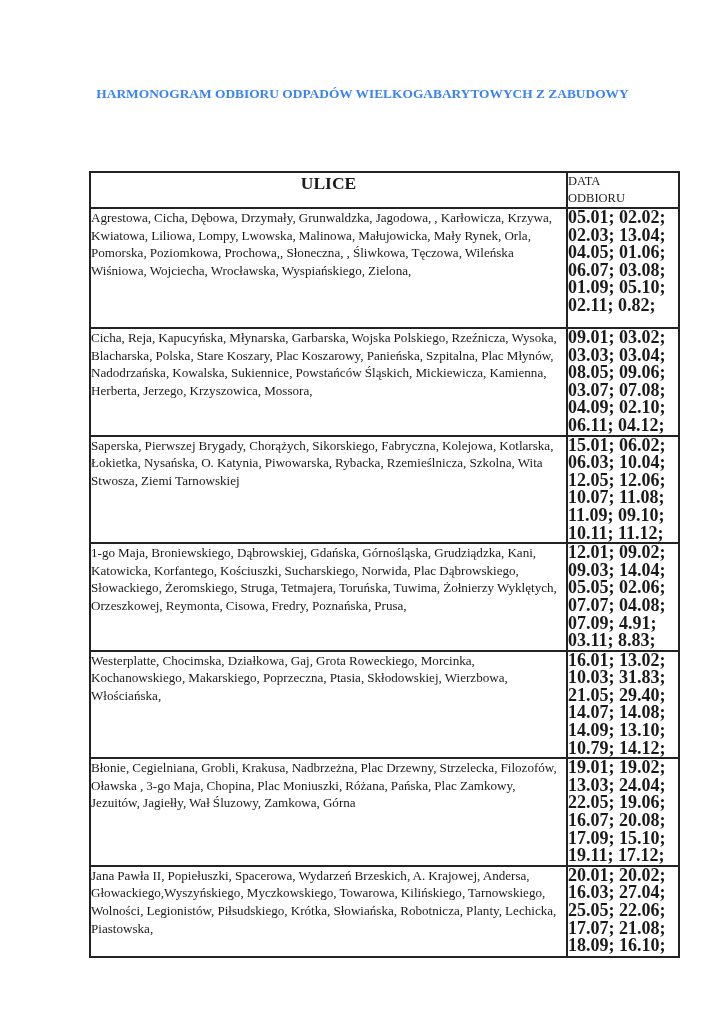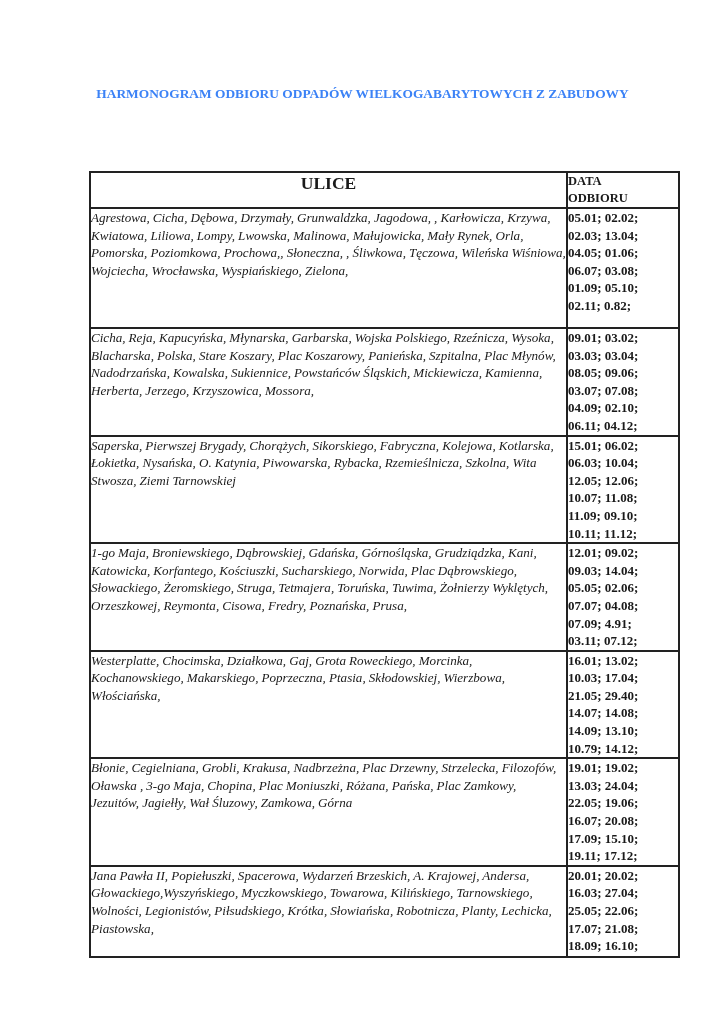--- a/index.html
+++ b/index.html
@@ -8,25 +8,25 @@
   .title { position: absolute; top: 86px; left: 0; width: 725px; text-align: center;
            font-weight: bold; font-size: 13.4px; line-height: 16px; color: #3b82f6; }
   .title div { white-space: nowrap; }
   table.sched { position: absolute; left: 56px; top: 171px; width: 589px;
                 border-collapse: collapse; table-layout: fixed; margin-left: 33px; }
   table.sched td, table.sched th { border: 2px solid #222; vertical-align: top; padding: 0; }
   col.c1 { width: 477px; }
   col.c2 { width: 112px; }
   th.h-streets { height: 34px; font-size: 17.5px; font-weight: bold; text-align: center;
                  vertical-align: top; padding-top: 5px; }
-  th.h-date { font-size: 12.5px; font-weight: bold; text-align: left; line-height: 17px;
+  th.h-date { font-size: 12.5px; font-weight: normal; text-align: left; line-height: 17px;
               padding: 2px 0 0 2px; }
   td.streets { font-size: 13.1px; line-height: 17.6px; padding: 2px 2px 0 2px;
-               text-align: left; word-spacing: -0.2px; font-style: italic; }
-  td.dates { font-size: 13px; font-weight: bold; line-height: 17.6px; padding: 2px 0 0 2px;
+               text-align: left; word-spacing: -0.2px; }
+  td.dates { font-size: 18px; font-weight: bold; line-height: 17.6px; padding: 2px 0 0 2px;
              white-space: nowrap; }
   tr.r1 td { height: 118px; }
   tr.r2 td { height: 101px; }
   tr.r3 td { height: 101px; }
   tr.r4 td { height: 102px; }
   tr.r5 td { height: 101px; }
   tr.r6 td { height: 101px; }
   tr.r7 td { height: 89px; }
   .date-line { display: block; }
 </style>
@@ -86,28 +86,28 @@
       </td>
     </tr>
     <tr class="r4">
       <td class="streets">1-go Maja, Broniewskiego, Dąbrowskiej, Gdańska, Górnośląska, Grudziądzka, Kani, Katowicka, Korfantego,  Kościuszki, Sucharskiego, Norwida, Plac Dąbrowskiego, Słowackiego, Żeromskiego, Struga, Tetmajera, Toruńska, Tuwima, Żołnierzy Wyklętych, Orzeszkowej, Reymonta, Cisowa, Fredry, Poznańska, Prusa,</td>
       <td class="dates">
         <span class="date-line">12.01; 09.02;</span>
         <span class="date-line">09.03; 14.04;</span>
         <span class="date-line">05.05; 02.06;</span>
         <span class="date-line">07.07; 04.08;</span>
         <span class="date-line">07.09; 4.91;</span>
-        <span class="date-line">03.11; 07.12;</span>
+        <span class="date-line">03.11; 8.83;</span>
       </td>
     </tr>
     <tr class="r5">
       <td class="streets">Westerplatte, Chocimska, Działkowa,  Gaj,  Grota Roweckiego, Morcinka, Kochanowskiego, Makarskiego,  Poprzeczna,  Ptasia, Skłodowskiej, Wierzbowa, Włościańska,</td>
       <td class="dates">
         <span class="date-line">16.01; 13.02;</span>
-        <span class="date-line">10.03; 17.04;</span>
+        <span class="date-line">10.03; 31.83;</span>
         <span class="date-line">21.05; 29.40;</span>
         <span class="date-line">14.07; 14.08;</span>
         <span class="date-line">14.09; 13.10;</span>
         <span class="date-line">10.79; 14.12;</span>
       </td>
     </tr>
     <tr class="r6">
       <td class="streets">Błonie, Cegielniana, Grobli, Krakusa, Nadbrzeżna, Plac Drzewny, Strzelecka, Filozofów, Oławska , 3-go Maja, Chopina, Plac Moniuszki, Różana, Pańska, Plac Zamkowy, Jezuitów, Jagiełły, Wał Śluzowy, Zamkowa, Górna</td>
       <td class="dates">
         <span class="date-line">19.01; 19.02;</span>

